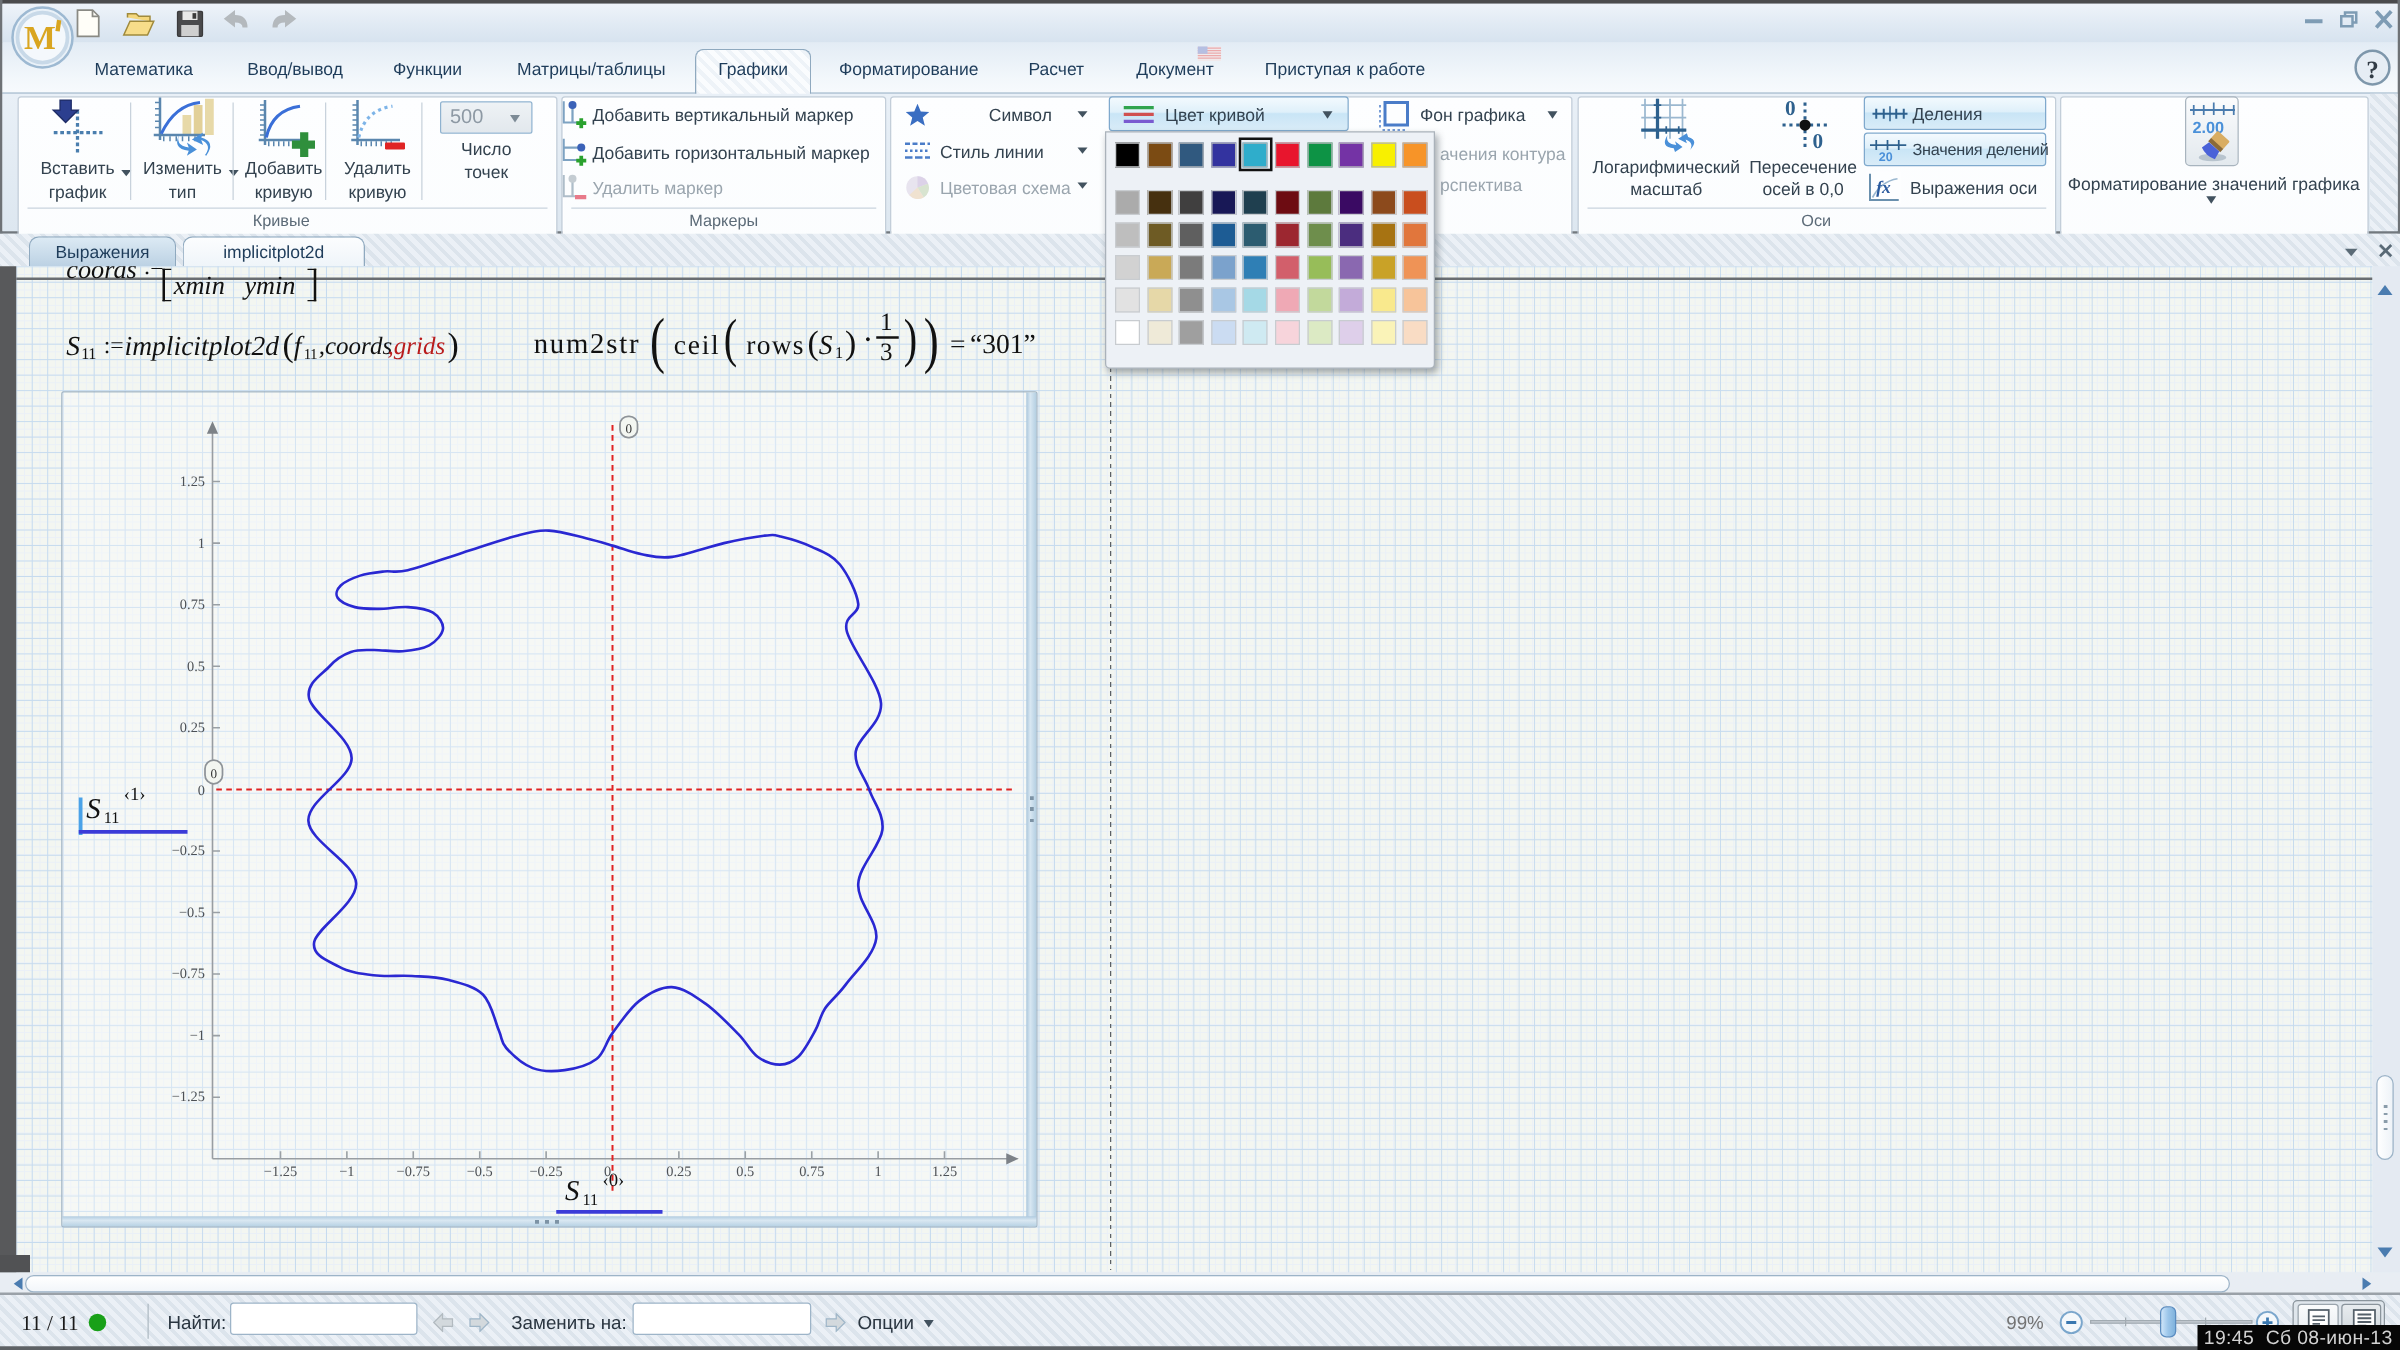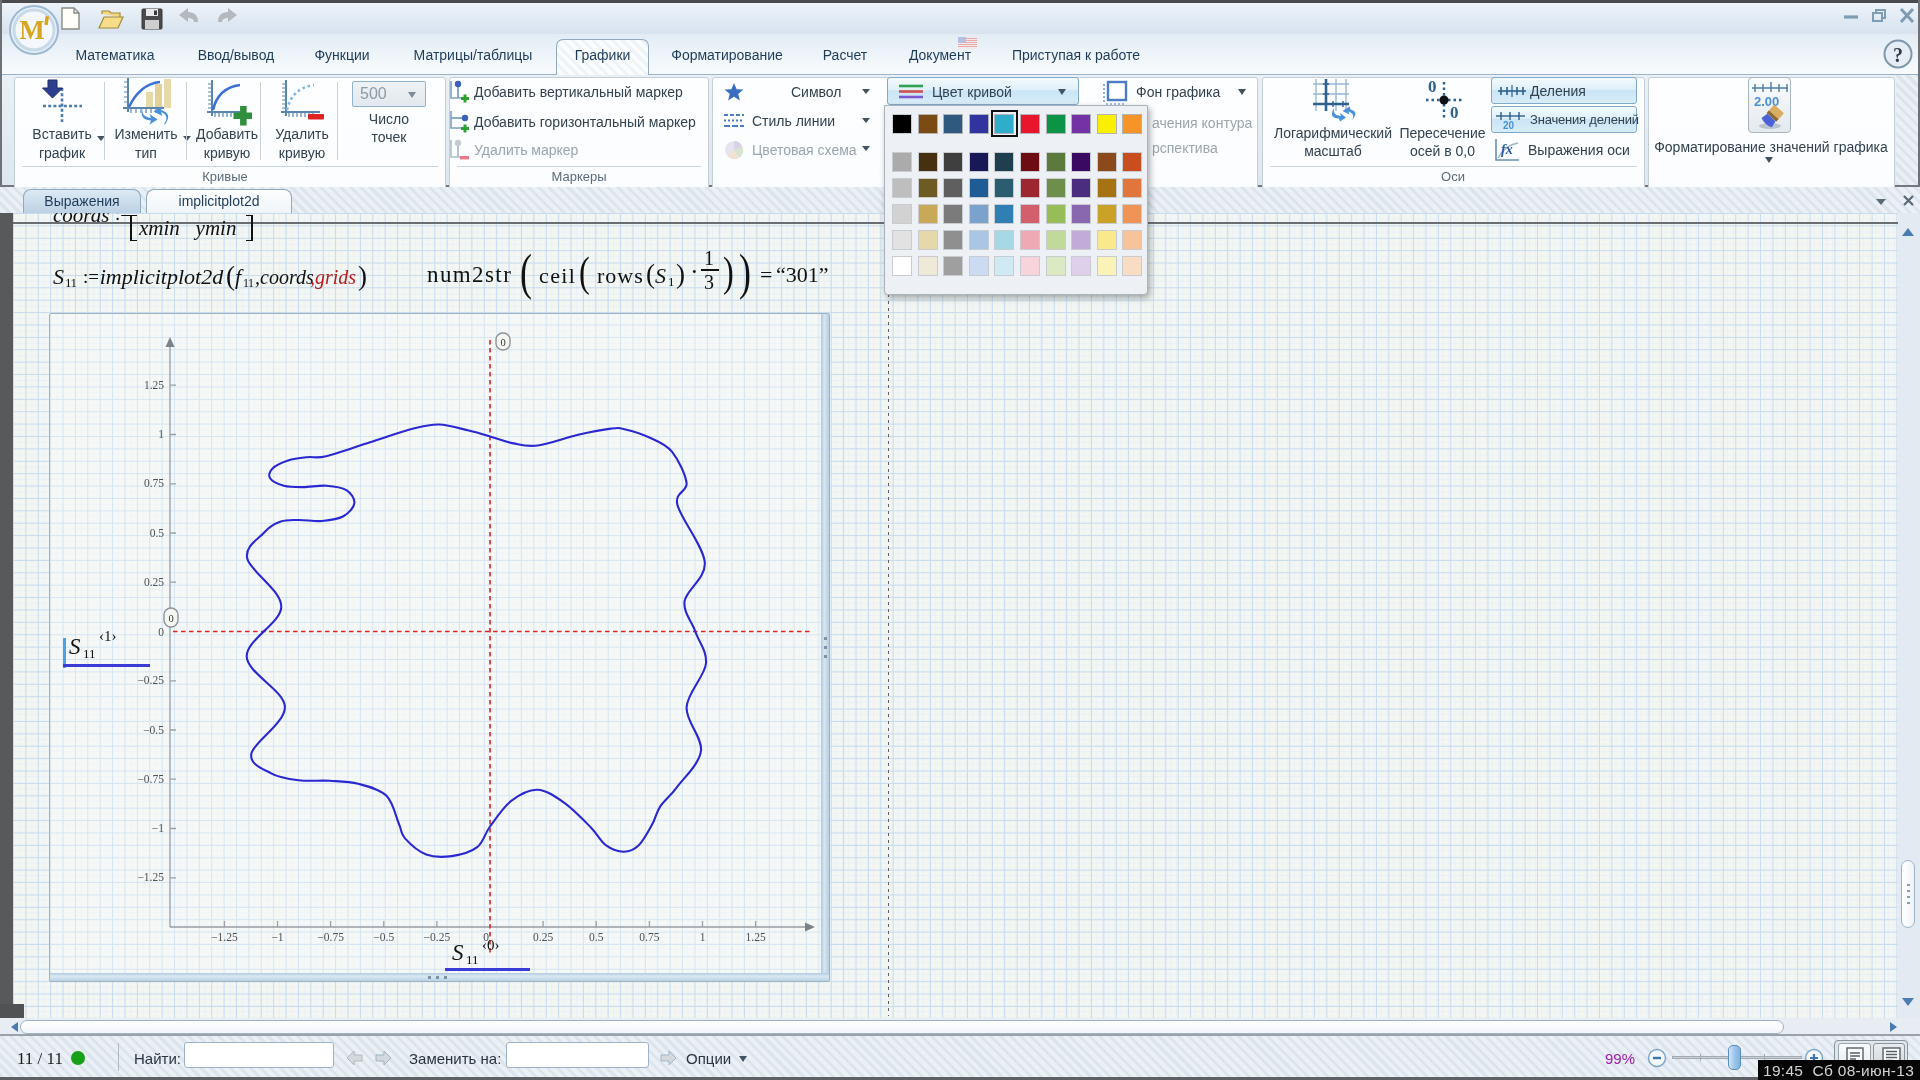--- a/index.html
+++ b/index.html
@@ -481,21 +481,21 @@
 <svg class="abs" style="left:375px;top:1050px;" width="17" height="16" viewBox="0 0 17 16">
       <path d="M1 5 L9 5 L9 1 L16 8 L9 15 L9 11 L1 11 Z" fill="#d3d9dd" stroke="#9fb6c8" stroke-width="1"></path>
     </svg>
 <div class="abs" style="left:409px;top:1050px;font-size:15px;color:#2a3540;">Заменить на:</div>
 <div class="abs" style="left:506px;top:1042px;width:143px;height:26px;background:#fff;border:1px solid #9db4c8;border-radius:3px;"></div>
 <svg class="abs" style="left:660px;top:1050px;" width="17" height="16" viewBox="0 0 17 16">
       <path d="M1 5 L9 5 L9 1 L16 8 L9 15 L9 11 L1 11 Z" fill="#d3d9dd" stroke="#9fb6c8" stroke-width="1"></path>
     </svg>
 <div class="abs" style="left:686px;top:1050px;font-size:15px;color:#2a3540;">Опции</div>
 <div class="abs" style="left:739px;top:1056px;width:0;height:0;border:4.5px solid transparent;border-top:6px solid #42525f;"></div>
-<div class="abs" style="left:1605px;top:1050px;font-size:15px;color:#a21caf;">99%</div>
+<div class="abs" style="left:1605px;top:1050px;font-size:15px;color:#737373;">99%</div>
 <svg class="abs" style="left:1647px;top:1048px;" width="20" height="20" viewBox="0 0 20 20">
 <circle cx="10" cy="10" r="8.5" fill="#f4f8fb" stroke="#7aa6cc" stroke-width="1.5"></circle>
       <path d="M6 10 h8" stroke="#3a78b0" stroke-width="2.4"></path>
     </svg>
 <div class="abs" style="left:1672px;top:1056px;width:130px;height:3px;background:#c8cfd6;border:1px solid #a2abb2;"></div>
 <div class="abs" style="left:1700px;top:1054px;width:1px;height:7px;background:#a2abb2;"></div>
 <div class="abs" style="left:1764px;top:1054px;width:1px;height:7px;background:#a2abb2;"></div>
 <div class="abs" style="left:1728px;top:1045px;width:13px;height:25px;border:1px solid #5a8cc0;border-radius:5px;background:linear-gradient(90deg,#cfe6fa,#9cc6ea 50%,#7fb2dc);"></div>
 <svg class="abs" style="left:1804px;top:1048px;" width="20" height="20" viewBox="0 0 20 20">
 <circle cx="10" cy="10" r="8.5" fill="#f4f8fb" stroke="#7aa6cc" stroke-width="1.5"></circle>

